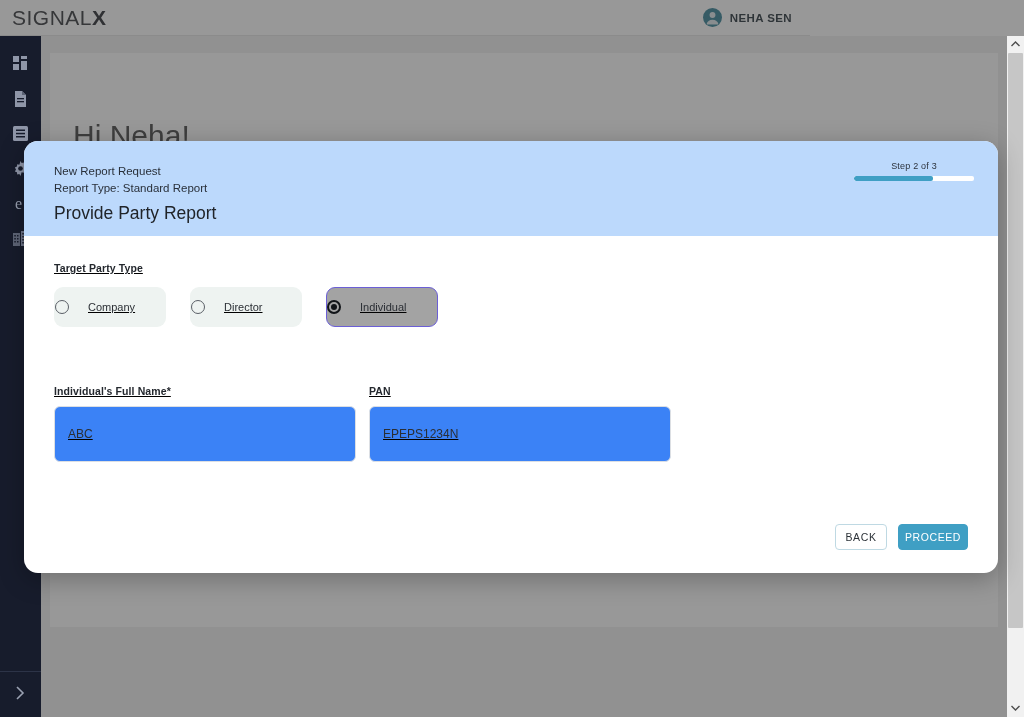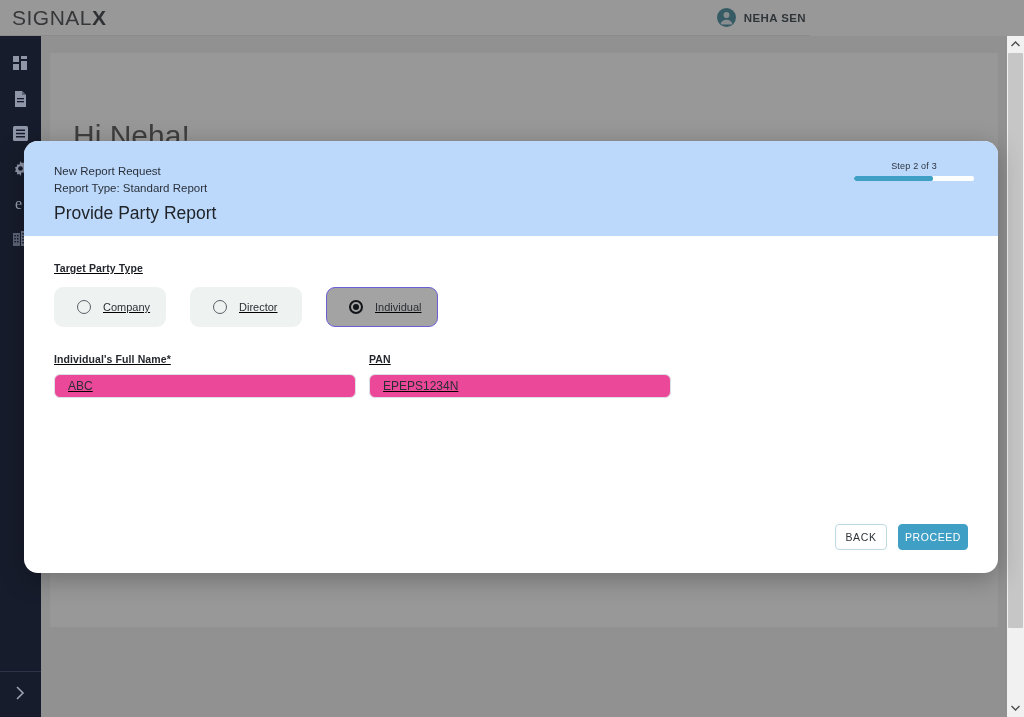--- a/index.html
+++ b/index.html
@@ -26,21 +26,21 @@
   }
   .brand {
     margin-left: 12px;
     font-size: 21px;
     letter-spacing: 0.5px;
     color: #2f3136;
     font-weight: 400;
   }
   .brand .accent { font-weight: 700; color: #22252b; }
   .user-area {
-    margin-left: auto; margin-right: 4px;
+    margin-left: auto; margin-right: 18px;
     display: flex; align-items: center; gap: 8px; justify-content: flex-end;
   }
   .avatar-icon { width: 19px; height: 19px; display: block; }
   .user-name {
     font-size: 11.5px; font-weight: 700; letter-spacing: 0.4px;
     color: #1f2b33;
   }
 
   
   .sidebar {
@@ -144,21 +144,21 @@
     letter-spacing: 0.1px;
   }
 
   .radio-row { display: flex; gap: 24px; margin-top: 13px; }
   .radio-pill {
     width: 112px; height: 40px;
     background: #eef3f1;
     border: 1px solid transparent;
     border-radius: 9px;
     display: flex; align-items: center;
-    padding-left: 22px; gap: 12px;
+    gap: 19px;
     cursor: pointer;
   }
   .radio-pill.selected {
     background: #a3a3a3;
     border: 1.6px solid #6b5fd6;
   }
   .radio-mark {
     width: 14px; height: 14px;
     border: 1.6px solid #5a5f66;
     border-radius: 50%;
@@ -171,29 +171,29 @@
     content: ""; position: absolute;
     left: 2.4px; top: 2.4px;
     width: 6px; height: 6px;
     border-radius: 50%; background: #111418;
   }
   .radio-text { font-size: 11px; color: #2b2f35; }
 
   .inputs-row {
     display: flex; gap: 13px; margin-top: 26px;
   }
-  .input-group { display: flex; flex-direction: column; }
+  .input-group { display: flex; flex-direction: column; margin-top: 32px; }
   .input-group.name { width: 302px; }
   .input-group.pan  { width: 302px; }
   .text-input {
     margin-top: 9px;
-    height: 24px;
+    height: 56px;
     border: 1px solid #dcdfe3;
     border-radius: 6px;
-    background: #ec4899;
+    background: #3b82f6;
     font-family: "Liberation Sans", sans-serif;
     font-size: 12px; color: #2a2e34;
     padding: 0 13px;
     outline: none;
     width: 100%;
   }
 
   .modal-footer {
     height: 72px;
     display: flex; align-items: center; justify-content: flex-end;

